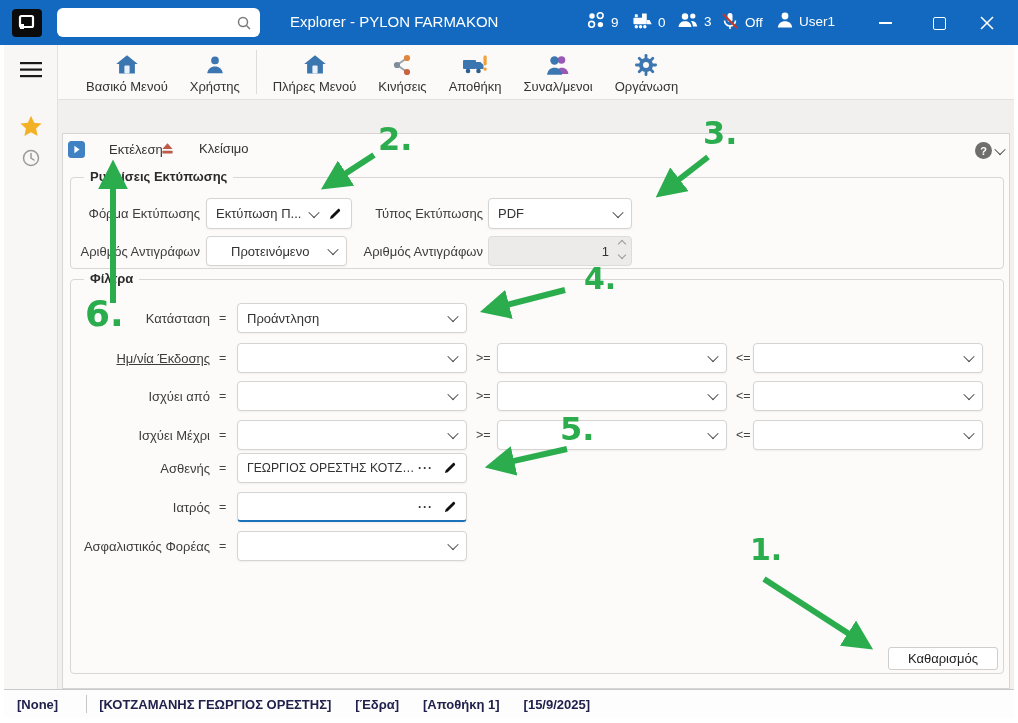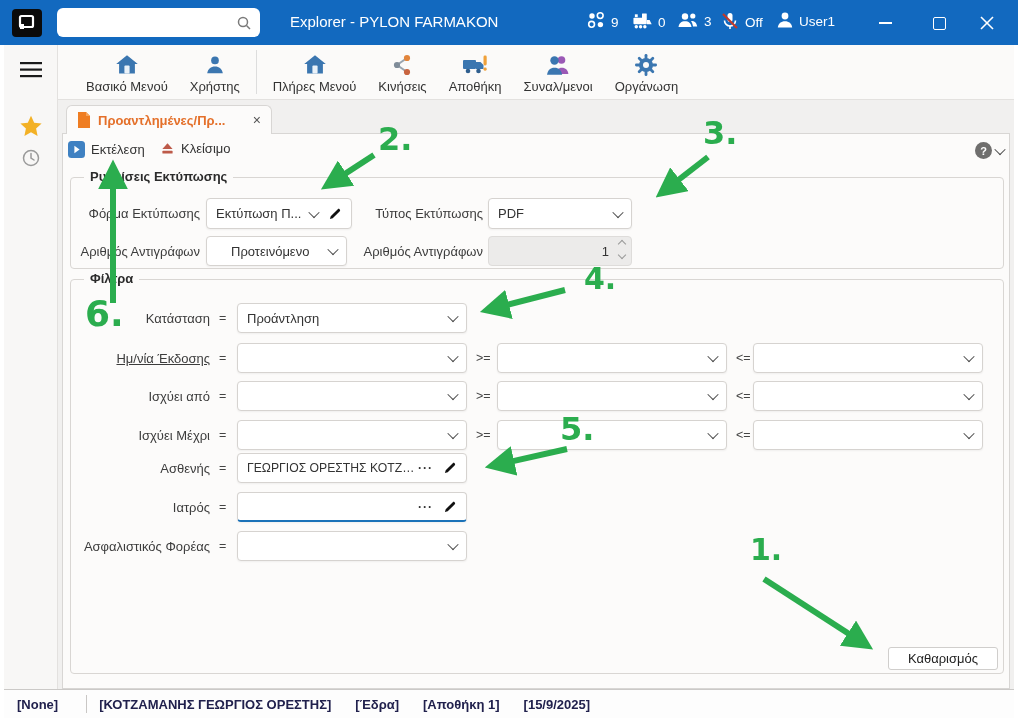--- a/index.html
+++ b/index.html
@@ -36,21 +36,21 @@
   .content-bg{position:absolute;left:57px;top:100px;width:957px;height:589px;background:#f1f0ef;z-index:1;}
   .tab{position:absolute;left:66px;top:105px;width:206px;height:29px;background:#fcfbfa;
     border:1px solid #d8d6d4;border-bottom:none;border-radius:6px 6px 0 0;display:flex;align-items:center;
     padding:0 10px;box-sizing:border-box;gap:7px;z-index:3;cursor:pointer;}
   .tab-title{font-size:13px;font-weight:bold;color:#e4702a;white-space:nowrap;overflow:hidden;}
   .tab-close{margin-left:auto;font-size:14px;color:#555;cursor:pointer;line-height:1;}
   .sheet{position:absolute;left:62px;top:133px;width:948px;height:556px;background:#fcfbfa;
     border:1px solid #d8d6d4;box-sizing:border-box;z-index:2;}
 
   
-  .act{position:absolute;display:flex;align-items:center;gap:6px;font-size:13px;color:#333;cursor:pointer;}
+  .act{position:absolute;display:flex;align-items:center;gap:24px;font-size:13px;color:#333;cursor:pointer;}
   .help-btn{position:absolute;left:975px;top:142px;display:flex;align-items:center;gap:4px;cursor:pointer;z-index:3;}
   .help-circle{width:17px;height:17px;border-radius:50%;background:#6f6e6d;color:#fff;font-size:11px;font-weight:bold;
     display:flex;align-items:center;justify-content:center;}
 
   
   .group{position:absolute;border:1px solid #d9d6d3;border-radius:4px;z-index:2;}
   .legend{position:absolute;top:-9px;left:13px;background:#fcfbfa;padding:0 6px;font-size:13px;font-weight:bold;color:#2b2b2b;white-space:nowrap;}
 
   .flabel{position:absolute;font-size:13px;color:#3c3c3c;display:flex;align-items:center;justify-content:flex-end;white-space:nowrap;z-index:3;}
   .op{position:absolute;font-size:12.5px;color:#444;display:flex;align-items:center;z-index:3;}
@@ -282,28 +282,20 @@
     <div class="side-btn" style="top:103px;">
       <svg width="20" height="20" viewBox="0 0 20 20" fill="none" stroke="#9a9a9a" stroke-width="1.5">
         <circle cx="10" cy="10" r="7.5"></circle>
           <path d="M10 5.5V10l3 2" stroke-linecap="round"></path>
         </svg>
     </div>
   </div>
 
   <div class="content-bg"></div>
 
-  <div class="tab">
-    <svg width="14" height="16" viewBox="0 0 14 16">
-      <path d="M1 0h8l4 4v12H1z" fill="#ef7d22"></path>
-        <path d="M9 0l4 4H9z" fill="#f6a55c"></path>
-      </svg>
-    <span class="tab-title">Προαντλημένες/Πρ...</span>
-    <span class="tab-close">×</span>
-  </div>
 
   <div class="sheet"></div>
 
   <div class="act" style="left:68px;top:141px;z-index:3;">
     <svg width="17" height="17" viewBox="0 0 17 17">
       <rect width="17" height="17" rx="3.5" fill="#3f81c2"></rect>
         <path d="M6.4 4.8l5.2 3.7-5.2 3.7z" fill="#fff"></path>
       </svg>
     <span>Εκτέλεση</span>
   </div>

